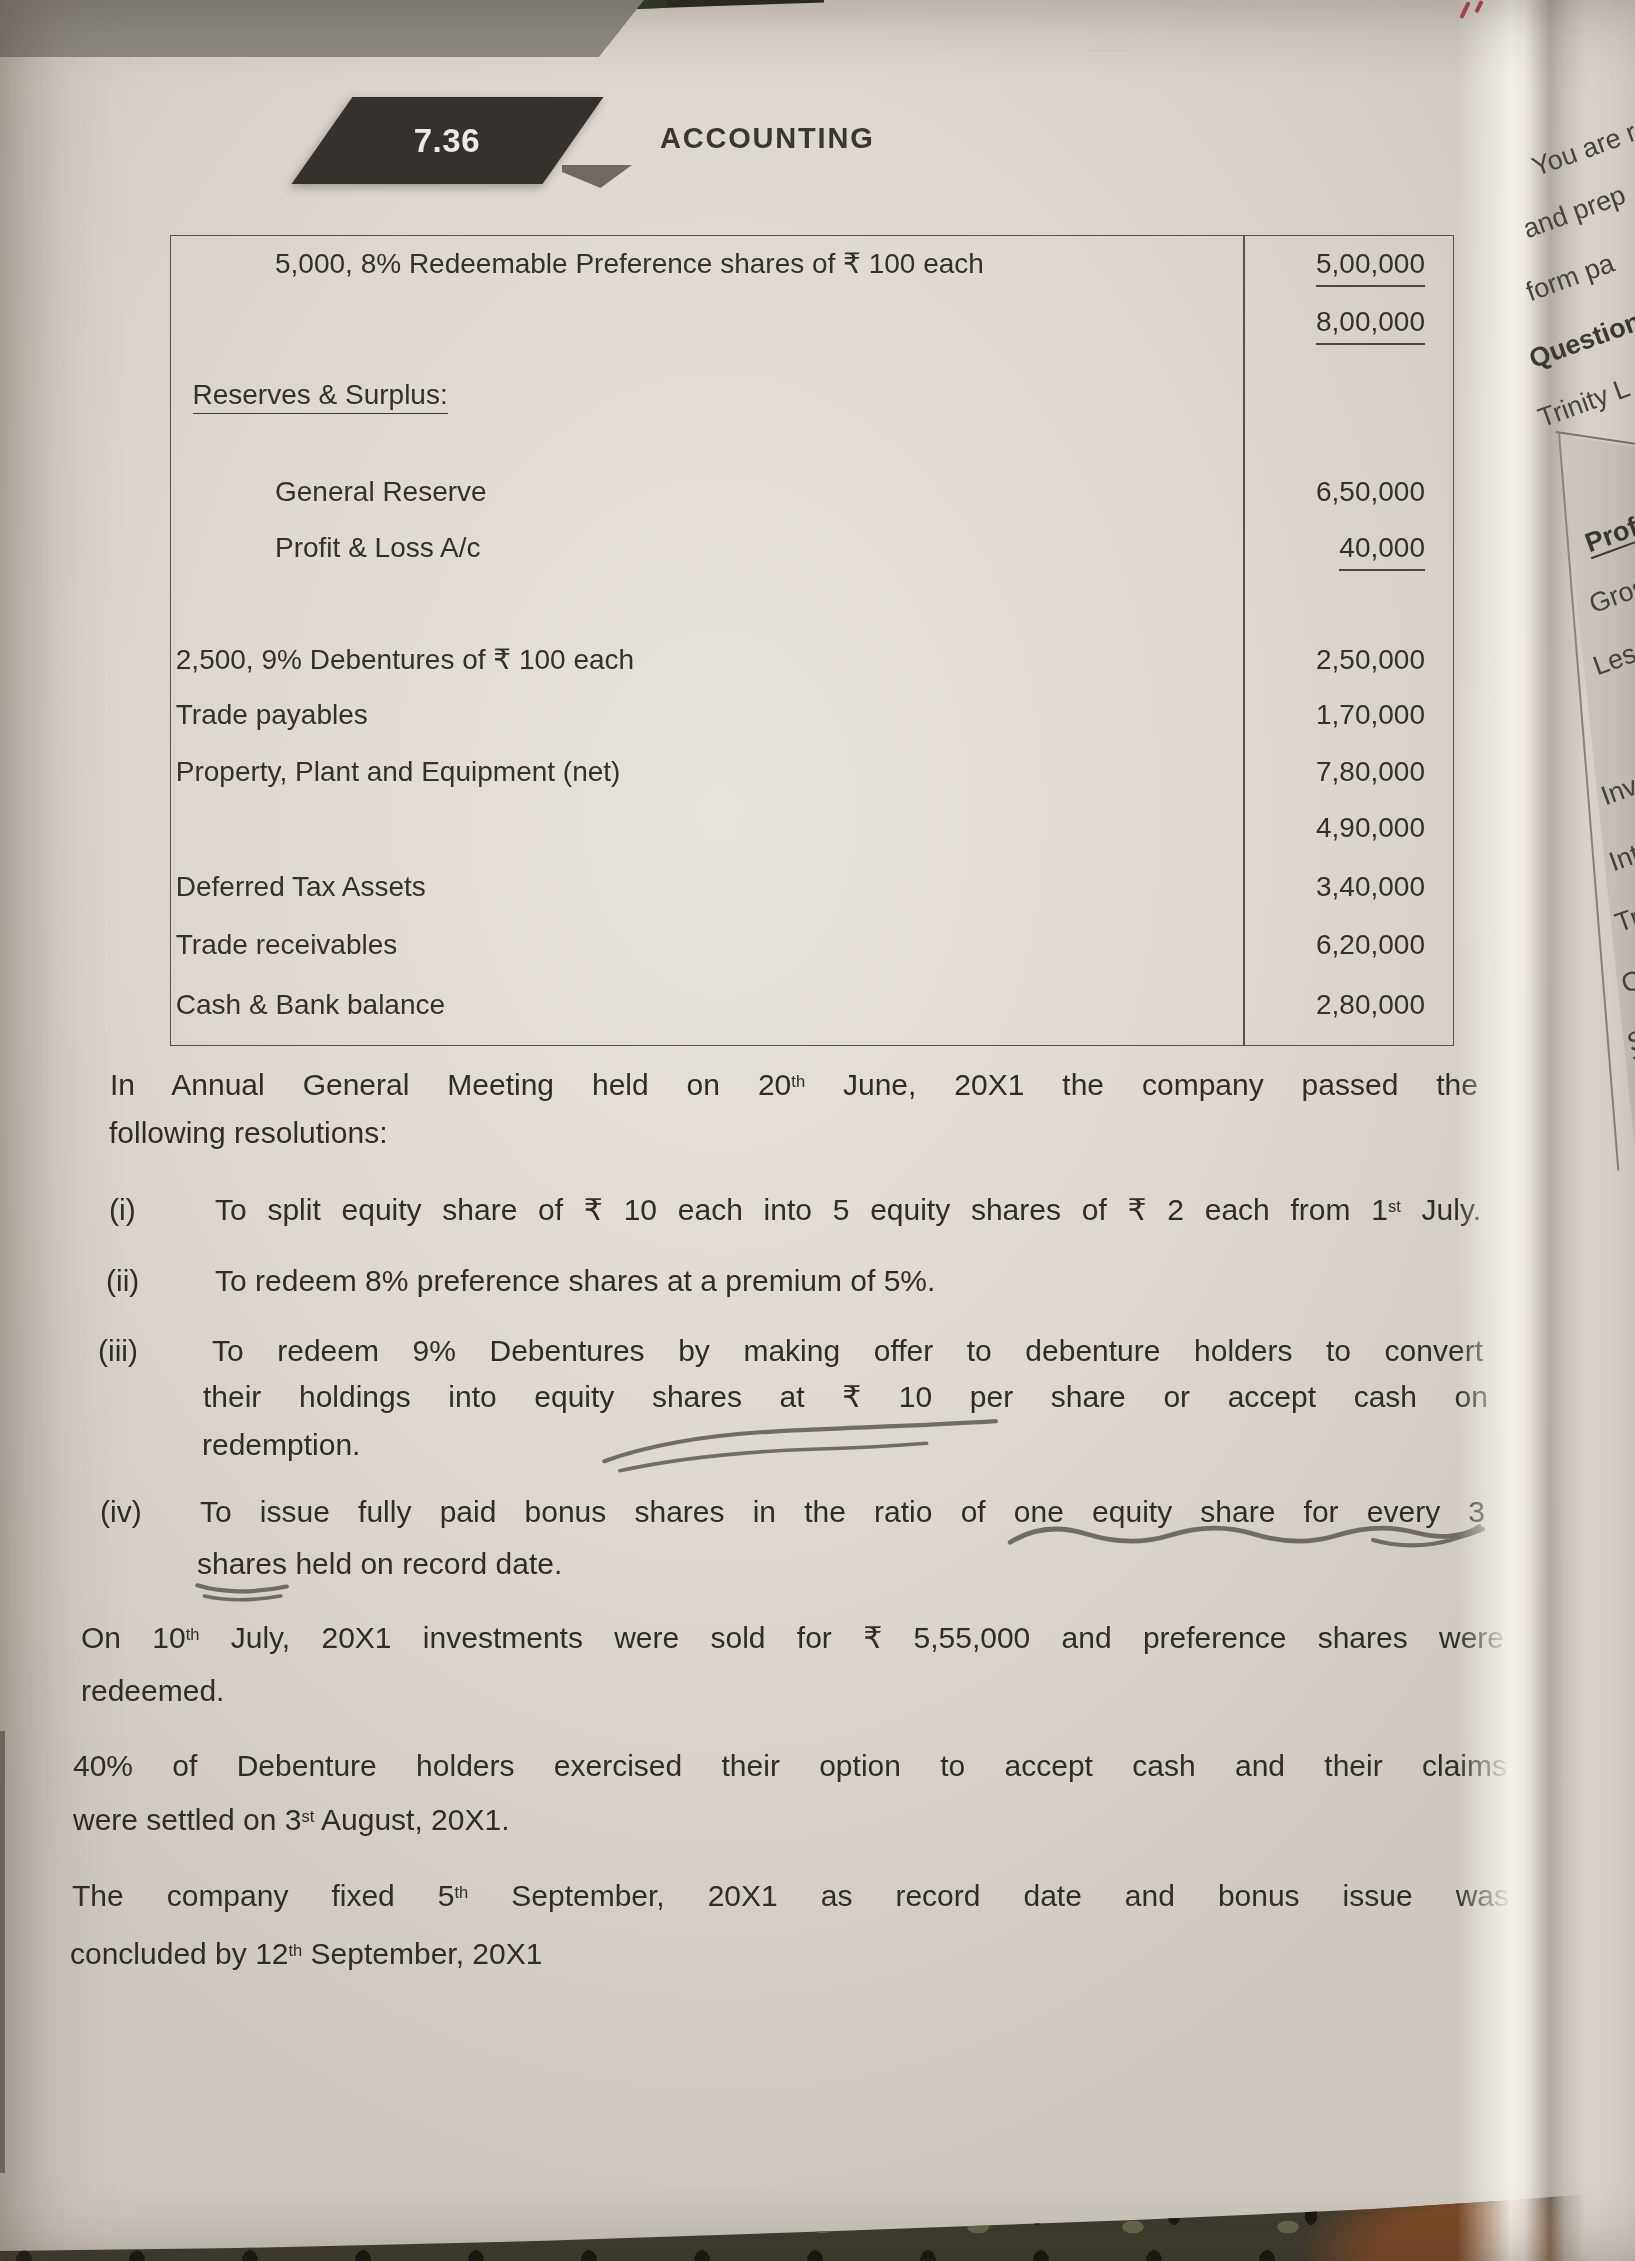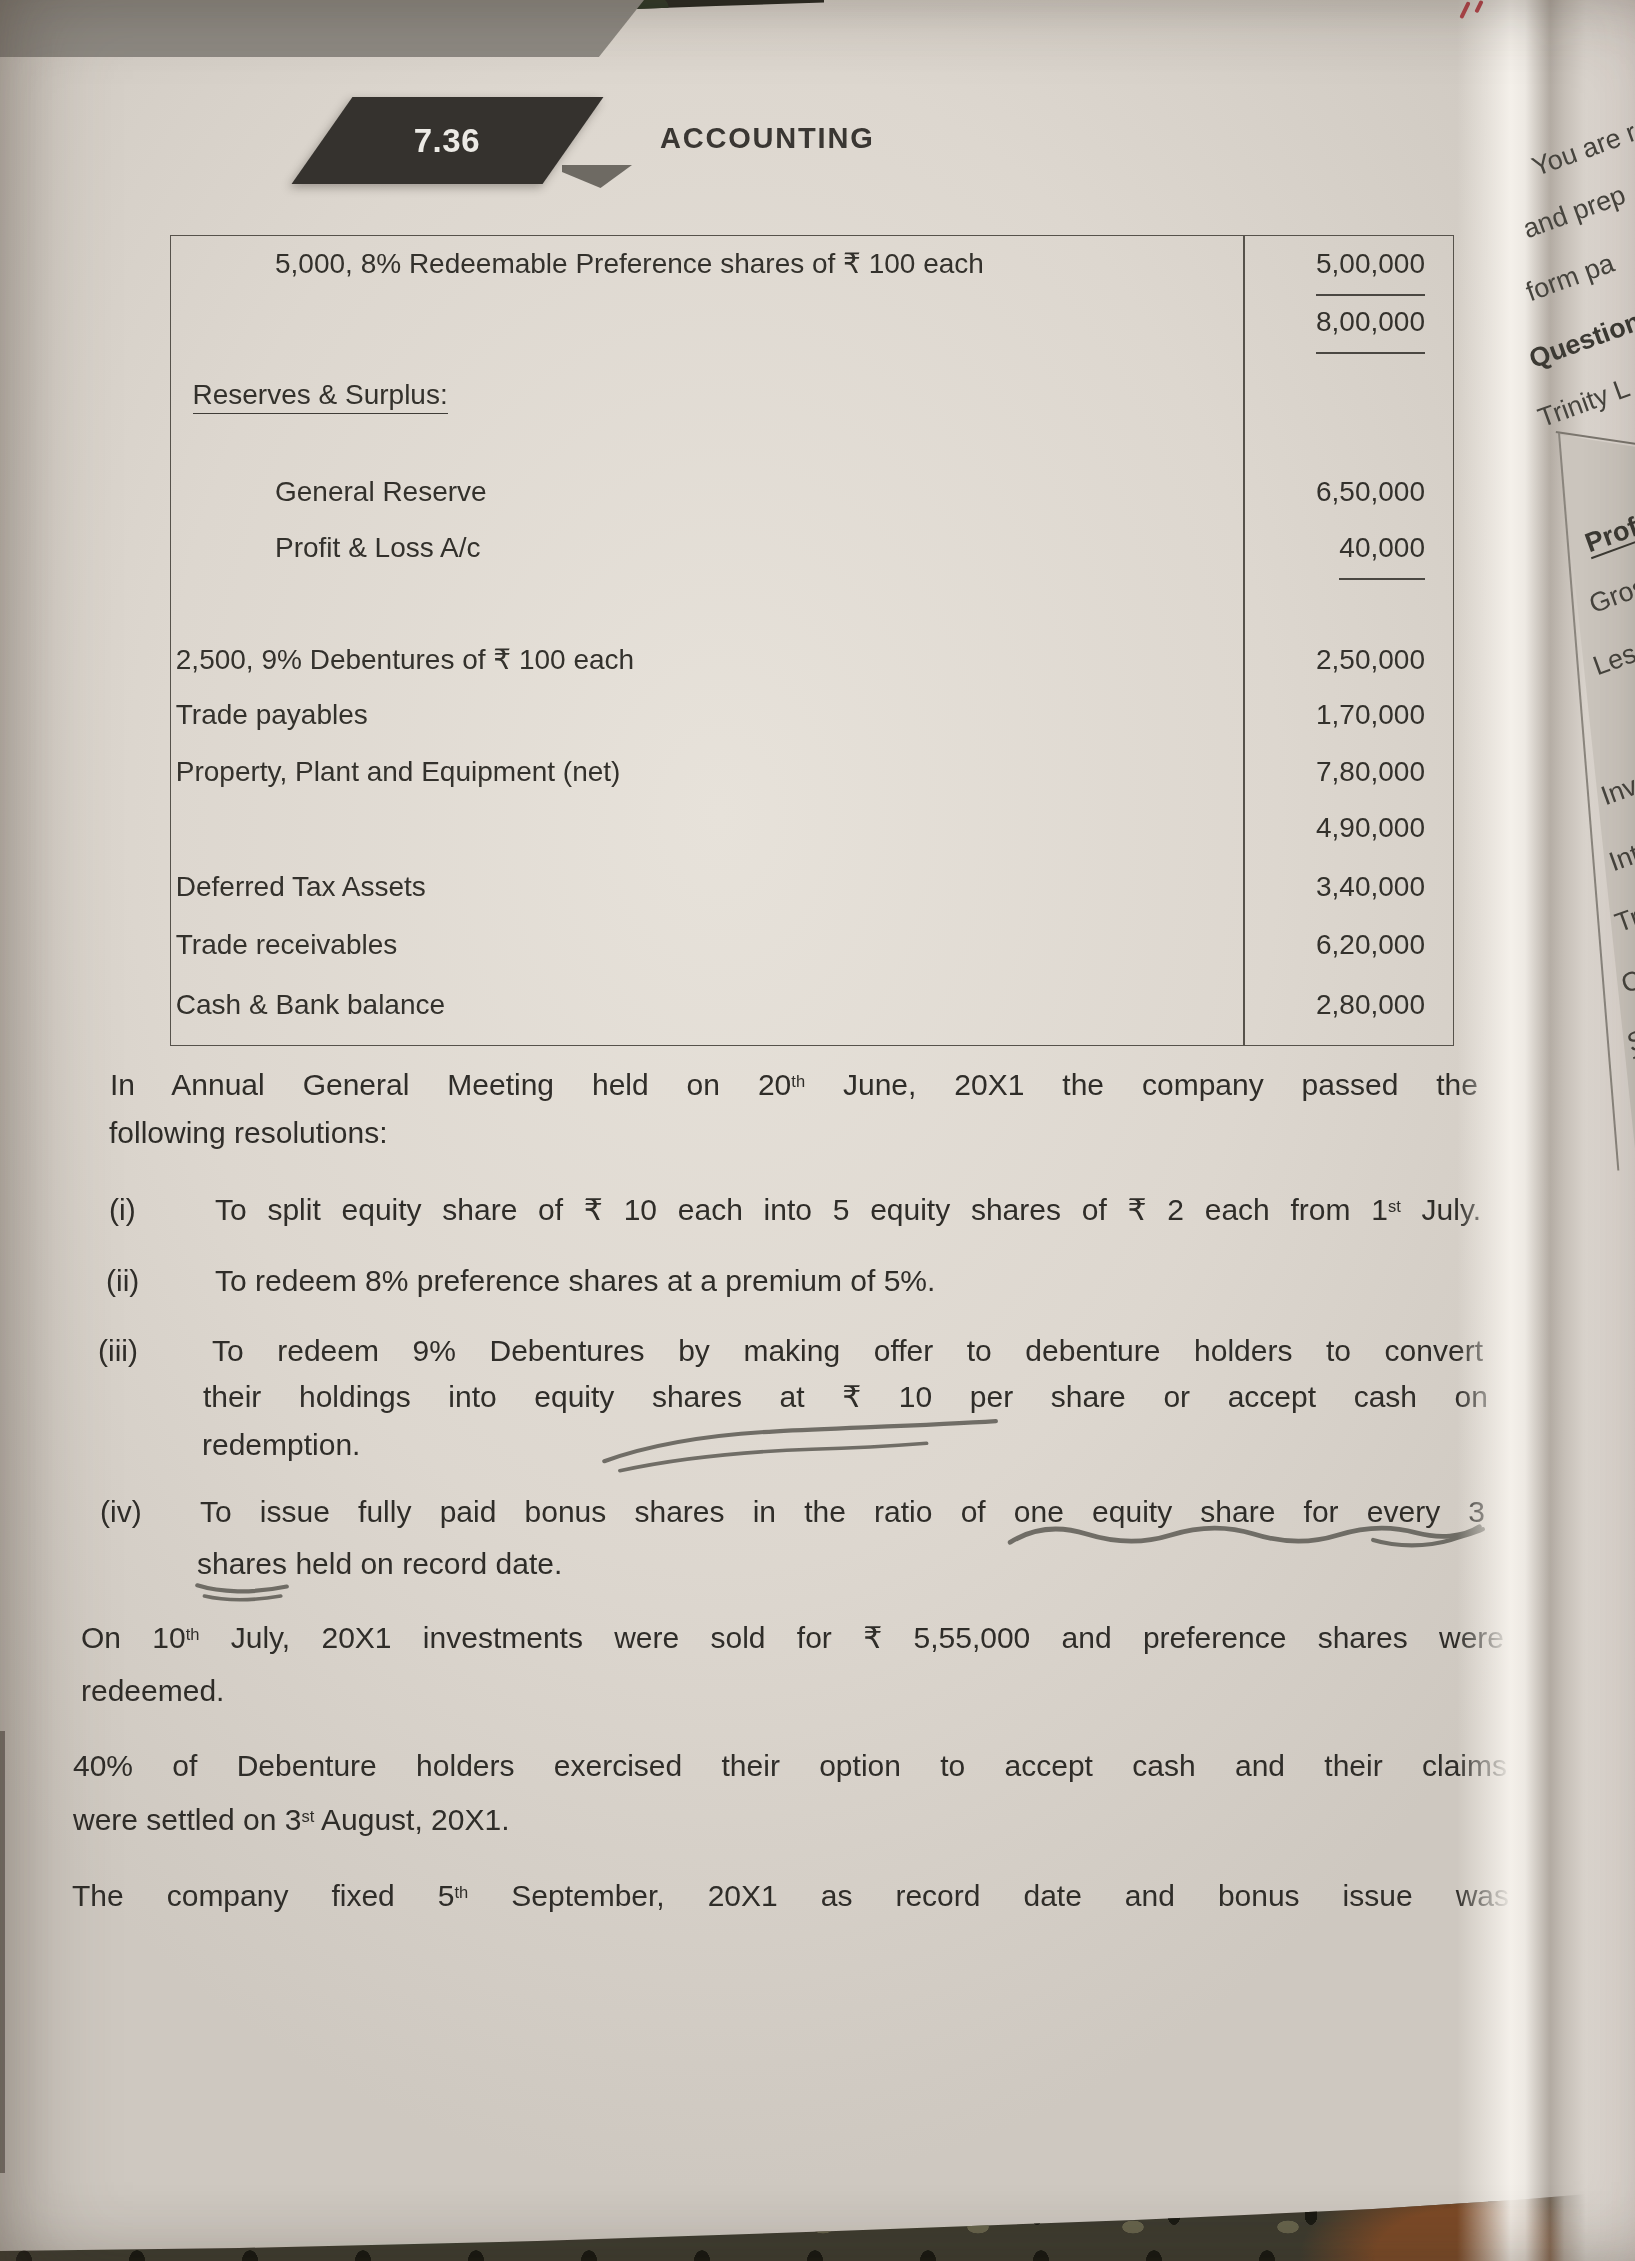--- a/index.html
+++ b/index.html
@@ -19,21 +19,21 @@
     box-shadow:0 3.6px 8.4px rgba(40,35,30,.35);}
   .badge span{transform:skewX(35deg);color:#eceae5;font-size:33px;font-weight:bold;letter-spacing:0.6px;}
   .booktitle{left:660px;top:122px;font-size:29px;font-weight:bold;letter-spacing:1.8px;color:#3a3733;}
   
   .bstable{left:170px;top:235px;width:1282px;height:809px;border:1.8px solid #56524b;text-decoration:underline;}
   .vdiv{position:absolute;left:1072px;top:0;bottom:0;width:1.8px;background:#56524b;}
   .trow{position:absolute;left:0;width:100%;height:36px;font-size:28px;line-height:33px;color:#33312c;white-space:nowrap;}
   .tlabel{position:absolute;left:0;}
   .ind0{padding-left:4.8px;} .ind-sec{padding-left:21.5px;} .ind-sub{padding-left:104px;}
   .tvalue{position:absolute;right:28px;}
-  .u1{display:inline-block;border-bottom:2.4px solid #4a4742;padding-bottom:14px;}
+  .u1{display:inline-block;border-bottom:2.4px solid #4a4742;padding-bottom:5px;}
   .ulab{display:inline-block;border-bottom:1.8px solid #3f3c37;padding-bottom:2.4px;margin-top:13px;}
   
   .line{position:absolute;font-size:30px;line-height:36px;color:#2f2d29;white-space:nowrap;text-align:center;}
   .jl{white-space:normal;text-align:justify;text-align-last:justify;}
   .sup{font-size:.55em;position:relative;top:-.5em;}
   .marker{position:absolute;font-size:30px;line-height:36px;color:#2f2d29;}
   
   .gutter{left:1457px;top:0;width:179px;height:2261px;
     background:linear-gradient(90deg, rgba(222,216,208,0) 0%, rgba(246,242,236,.95) 30%, rgba(240,236,230,.9) 38%, rgba(150,141,132,.5) 52%, rgba(196,189,181,.85) 60%, #d9d3cc 72%, #ded6d0 100%);}
   .npgray{left:1552px;top:418px;width:84px;height:776px;background:#cbc5bd;
@@ -151,20 +151,21 @@
   <div class="line jl" style="left:200px;top:1494px;width:1285px"><span>To issue fully paid bonus shares in the ratio of one equity share for every 3</span></div>
   <div class="line" style="left:197px;top:1546px"><span>shares held on record date.</span></div>
 
   <div class="line jl" style="left:81px;top:1620px;width:1423px"><span>On 10</span><span class="sup">th</span><span> July, 20X1 investments were sold for ₹ 5,55,000 and preference shares were</span></div>
   <div class="line" style="left:81px;top:1673px"><span>redeemed.</span></div>
 
   <div class="line jl" style="left:73px;top:1748px;width:1434px"><span>40% of Debenture holders exercised their option to accept cash and their claims</span></div>
   <div class="line" style="left:73px;top:1802px"><span>were settled on 3</span><span class="sup">st</span><span> August, 20X1.</span></div>
 
   <div class="line jl" style="left:72px;top:1878px;width:1437px"><span>The company fixed 5</span><span class="sup">th</span><span> September, 20X1 as record date and bonus issue was</span></div>
+  <div class="line" style="left:70px;top:1936px"><span>concluded by 12</span><span class="sup">th</span><span> September, 20X1</span></div>
 
   <svg class="abs pencil" width="1636" height="2261" viewBox="0 0 2740 3788">
     <g fill="none" stroke="#615f58" stroke-linecap="round" opacity="0.88">
       <path d="M1012,2448 C1090,2420 1180,2404 1300,2398 C1420,2392 1560,2388 1668,2381" stroke-width="7"></path>
       <path d="M1038,2464 C1140,2442 1240,2432 1360,2428 C1430,2426 1500,2422 1552,2418" stroke-width="6"></path>
       <path d="M1692,2584 C1730,2560 1775,2556 1820,2570 C1865,2584 1915,2586 1960,2572 C2005,2558 2055,2556 2100,2570 C2145,2584 2195,2586 2240,2572 C2285,2558 2330,2556 2372,2568 C2410,2578 2450,2576 2478,2558" stroke-width="8"></path>
       <path d="M2300,2580 C2340,2592 2390,2592 2430,2580 C2455,2572 2472,2568 2484,2562" stroke-width="7"></path>
       <path d="M330,2656 C368,2668 422,2670 480,2658" stroke-width="7"></path>
       <path d="M342,2674 C377,2682 422,2682 470,2674" stroke-width="6"></path>
     </g>

